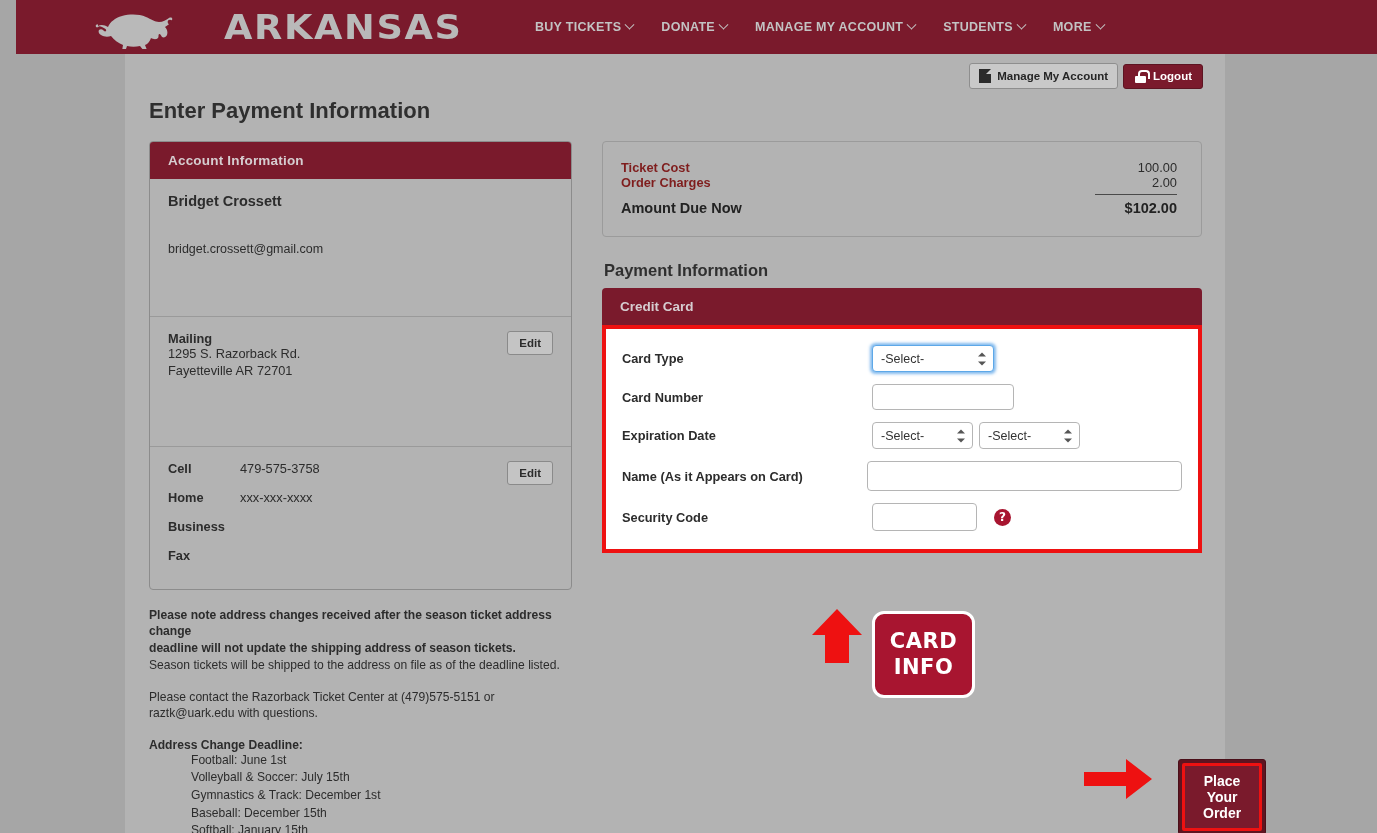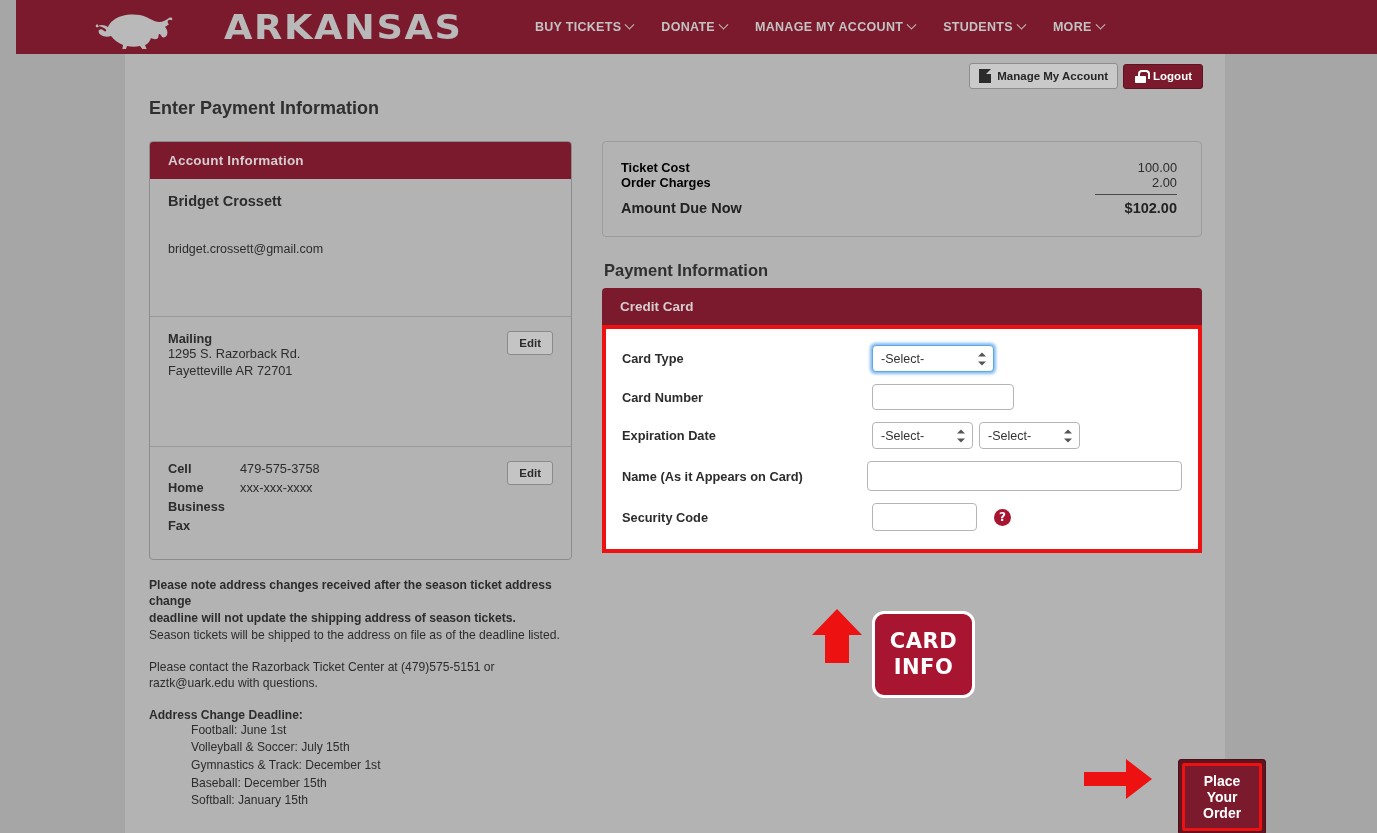--- a/index.html
+++ b/index.html
@@ -76,21 +76,21 @@
     background:#fff; border-radius:1px;
   }
   .lock-icon:after {
     content:''; position:absolute; left:4px; top:0px; width:8px; height:7px;
     border: 2px solid #fff; border-bottom: none;
     border-radius: 4px 4px 0 0;
   }
 
   .page-title {
     position: absolute; top: 44px; left: 24px;
-    font-size: 18px; font-weight: bold; color: #2f2f2f;
+    font-size: 22px; font-weight: bold; color: #2f2f2f;
   }
 
   
   .left-col { position: absolute; top: 87px; left: 24px; width: 423px; }
 
   .panel { border: 1px solid #8c8c8c; border-radius: 4px; overflow: hidden; background:#b3b3b3; }
   .panel-head {
     background: #7a1a2c; color: #d6cdd0;
     font-size: 13.5px; font-weight: bold;
     padding: 11px 18px; letter-spacing:.2px;
@@ -100,40 +100,40 @@
   .acct-name { font-size: 14.5px; font-weight: bold; color: #2c2c2c; margin-bottom: 3px; }
   .acct-email { font-size: 12.5px; color: #2c2c2c; margin-top: 33px; }
   .lbl-bold { font-size: 12.8px; font-weight: bold; color:#2c2c2c; }
   .txt-line { font-size: 12.8px; color:#2c2c2c; line-height:1.32; }
   .btn-edit {
     position: absolute; right: 18px; top: 14px;
     background: #c4c4c4; border: 1px solid #8a8a8a; border-radius: 3px;
     font-size: 11.5px; font-weight: bold; color: #2b2b2b;
     padding: 5px 11px; cursor: pointer;
   }
-  .phone-grid { display: grid; grid-template-columns: 72px auto; row-gap: 4px; }
+  .phone-grid { display: grid; grid-template-columns: 72px auto; row-gap: 14px; }
   .phone-grid .v { font-size: 12.8px; color:#2c2c2c; }
 
   .note-block { margin-top: 17px; width: 428px; }
   .note-bold { font-size: 12.1px; font-weight: bold; color:#2c2c2c; line-height:1.38; }
   .note-reg { font-size: 12.1px; color:#2c2c2c; line-height:1.38; }
   .note-gap { height: 15px; }
   .deadline-title { font-size: 12.1px; font-weight: bold; color:#2c2c2c; margin-top: 16px; }
   .deadline-list { margin-left: 42px; }
   .deadline-list div { font-size: 12.1px; color:#2c2c2c; line-height:1.45; }
 
   
   .right-col { position: absolute; top: 87px; left: 477px; width: 600px; }
 
   .summary {
     border: 1px solid #9b9b9b; border-radius: 4px;
     padding: 18px 24px 20px 18px; background: #b3b3b3;
   }
   .sum-row { display: flex; justify-content: space-between; align-items: baseline; }
-  .sum-k { font-size: 12.8px; font-weight: bold; color:#000000; }
+  .sum-k { font-size: 12.8px; font-weight: bold; color:#7f1d1d; }
   .sum-v { font-size: 12.8px; color:#2c2c2c; }
   .sum-v-box { width: 82px; text-align: right; }
   .sum-rule { height:1px; background:#4a4a4a; width:82px; margin: 4px 0 5px auto; }
   .sum-total-k { font-size: 14.5px; font-weight: bold; color:#222; }
   .sum-total-v { font-size: 14.5px; font-weight: bold; color:#222; width:82px; text-align:right; }
 
   .sec-title { font-size: 16.5px; font-weight: bold; color:#2f2f2f; margin: 24px 0 8px 2px; }
 
   .cc-panel { border-radius: 4px 4px 0 0; overflow: hidden; }
   .cc-head {

